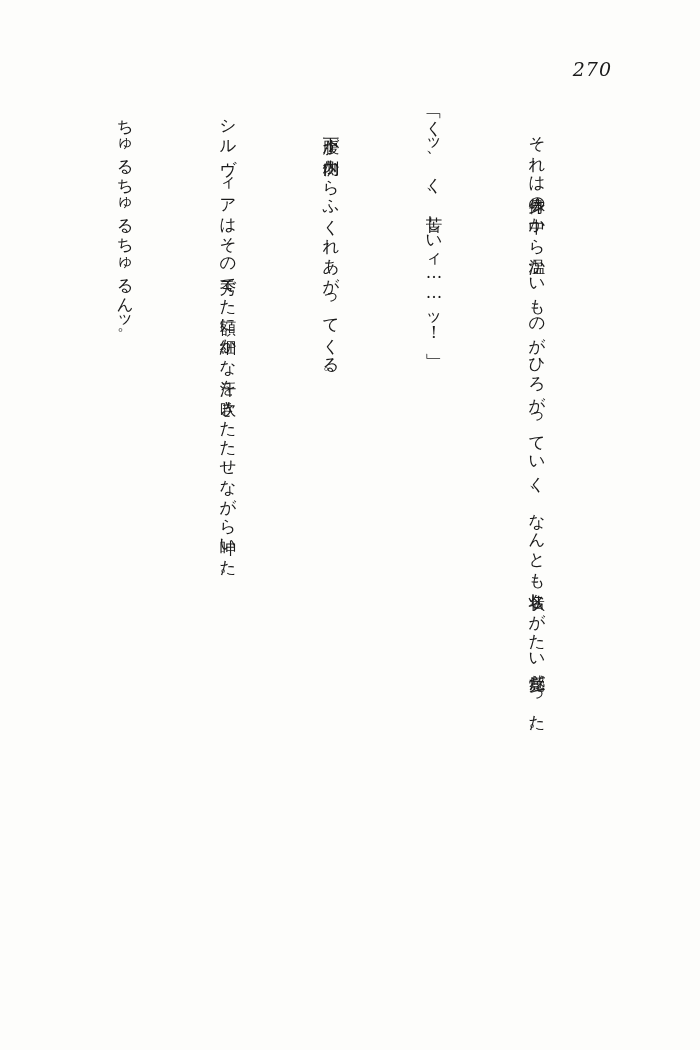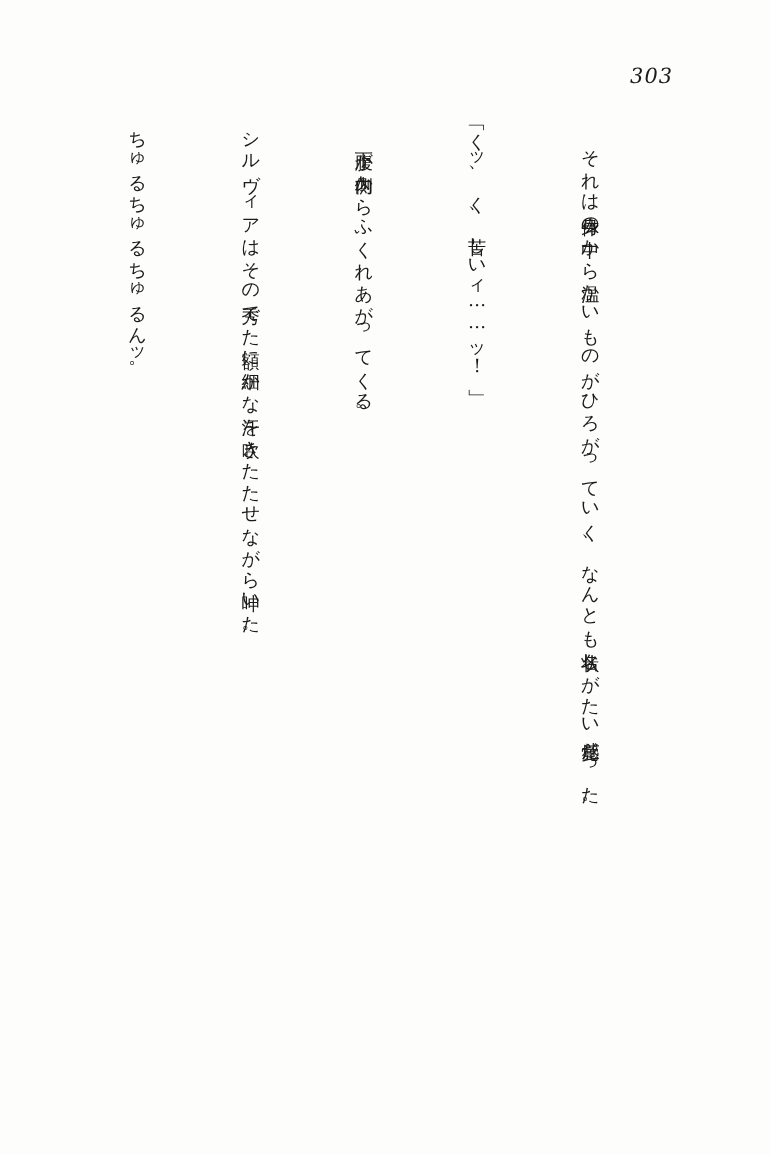--- a/index.html
+++ b/index.html
@@ -46,21 +46,21 @@
   }
   .indent-1 {
     padding-top: 17px;
   }
 </style>
 </head>
 <body>
 
 <div class="page">
 
-  <div class="page-number">303</div>
+  <div class="page-number">270</div>
 
   <div class="body-text">
     <span class="ln indent-1">それは身体の中から温かいものがひろがっていく、なんとも名状しがたい感覚だった。</span>
     <span class="ln">「くッ、く、苦しいィ……ッ!」</span>
     <span class="ln indent-1">下腹が内側からふくれあがってくる。</span>
     <span class="ln">シルヴィアはその秀でた額に細かな汗を吹きたたせながら呻いた。</span>
     <span class="ln">ちゅるちゅるちゅるんッ。</span>
     
     
     

